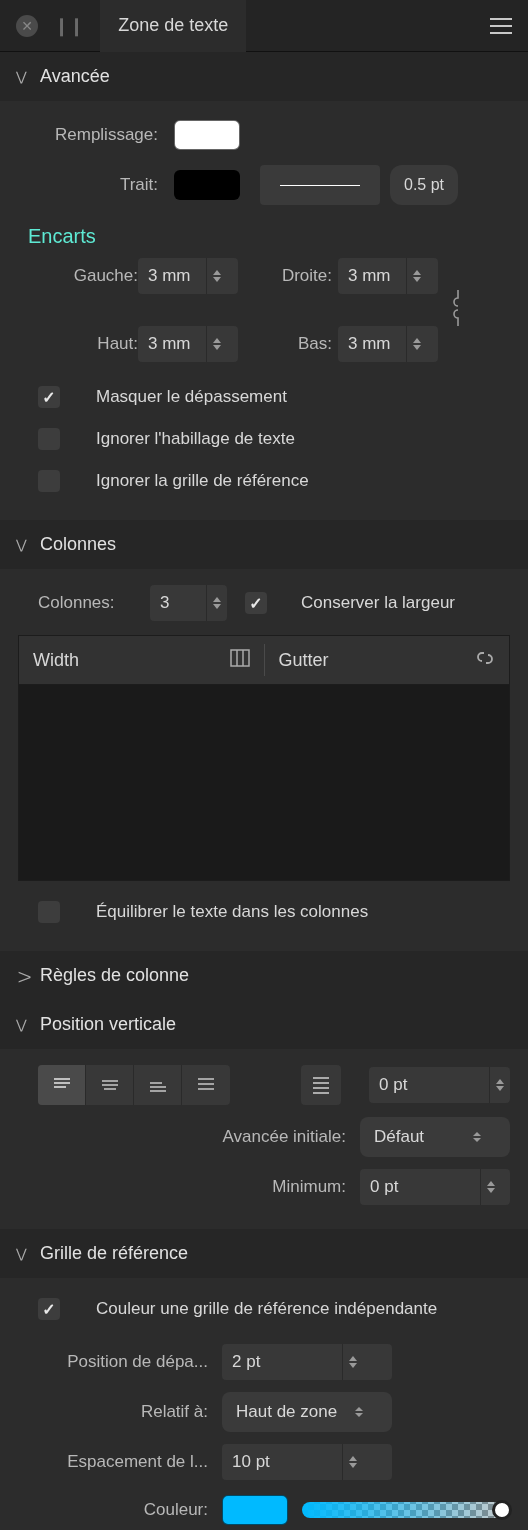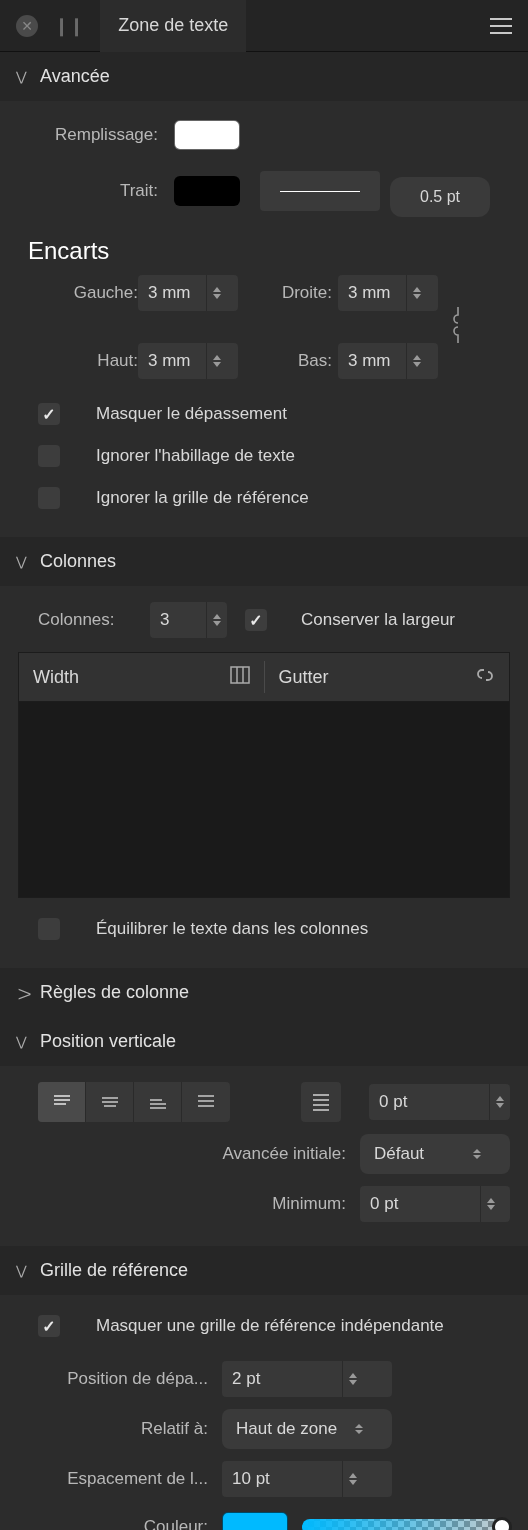--- a/index.html
+++ b/index.html
@@ -50,40 +50,40 @@
   .chk-label{color:var(--txt);font-size:17px;margin-left:22px;}
   
   .linkicon{color:#9a9a9a;}
   
   .insets{display:grid;grid-template-columns:120px 100px 100px 100px 40px;row-gap:32px;align-items:center;padding:4px 18px;}
   .insets .lbl{grid-column:auto;}
   .insets .right-lbl{text-align:right;padding-right:6px;}
   
   .stroke-prev{width:120px;height:40px;background:var(--bg-input2);border-radius:4px;display:flex;align-items:center;justify-content:center;margin-right:10px;}
   .stroke-prev .line{width:80px;height:1px;background:#fff;}
-  .stroke-val{width:100px;height:40px;background:var(--bg-input2);display:flex;align-items:center;justify-content:center;color:var(--txt);font-size:16px;border-radius:12px;margin-top:12px;}
+  .stroke-val{width:68px;height:40px;background:var(--bg-input2);display:flex;align-items:center;justify-content:center;color:var(--txt);font-size:16px;border-radius:12px;}
   
   .col-head{display:flex;align-items:center;background:#323232;height:50px;margin:8px 18px 0 18px;border:1px solid #1c1c1c;}
   .col-head .cell{flex:1;display:flex;align-items:center;padding:0 14px;color:var(--txt);font-size:18px;}
   .col-head .sep{width:1px;height:32px;background:#4a4a4a;}
   .col-body{height:196px;background:#1a1a1a;margin:0 18px;border:1px solid #1c1c1c;border-top:none;}
   .col-icon{margin-left:auto;color:#9a9a9a;}
   
   .align-group{display:flex;background:var(--bg-input);border-radius:4px;overflow:hidden;height:40px;}
   .align-btn{width:48px;display:flex;align-items:center;justify-content:center;border-right:1px solid #2a2a2a;}
   .align-btn:last-child{border-right:none;}
   .align-btn.active{background:#4a4a4a;}
   .align-btn svg{display:block;}
   .baseline-icon{width:40px;height:40px;background:var(--bg-input);border-radius:4px;display:flex;align-items:center;justify-content:center;margin-right:8px;}
   
   .opacity{flex:1;height:16px;border-radius:8px;background:linear-gradient(90deg,#00baff 0%,rgba(0,186,255,0) 100%),repeating-conic-gradient(#888 0 25%,#ccc 0 50%) 0/12px 12px;position:relative;margin-left:14px;}
   .opacity .thumb{position:absolute;right:-2px;top:50%;transform:translateY(-50%);width:20px;height:20px;border-radius:50%;background:#fff;border:3px solid #222;}
   
   .arr-up,.arr-dn{fill:#9a9a9a;}
-  .sub{color:#ffffff;font-size:24px;padding:14px 18px 6px 28px;}
+  .sub{color:#5eead4;font-size:20px;padding:14px 18px 6px 28px;}
 </style>
 </head>
 <body>
 
 <div class="titlebar">
   <div class="close-dot">✕</div>
   <div class="pin">❙❙</div>
   <div class="title-tab">
       <span>Zone de texte</span>
     </div>
@@ -334,21 +334,21 @@
   </div>
 </div>
 
 <div class="section-head">
   <span class="chev">⋁</span>
   <span class="label">Grille de référence</span>
 </div>
 <div class="section-body" style="padding-bottom:8px">
   <div class="chk-row">
       <div class="chk checked"></div>
-      <span class="chk-label">Masquer une grille de référence indépendante</span>
+      <span class="chk-label">Couleur une grille de référence indépendante</span>
     </div>
   <div style="height:8px"></div>
   <div class="row">
     <div class="lbl" style="width:190px">Position de dépa...</div>
     <div style="width:14px"></div>
     <div class="num-field wide" style="width:170px">
         <input value="2 pt" style="">
         <div class="stepper">
           <svg width="10" height="7">
             <polygon class="arr-up" points="5,1 9,6 1,6"></polygon>

